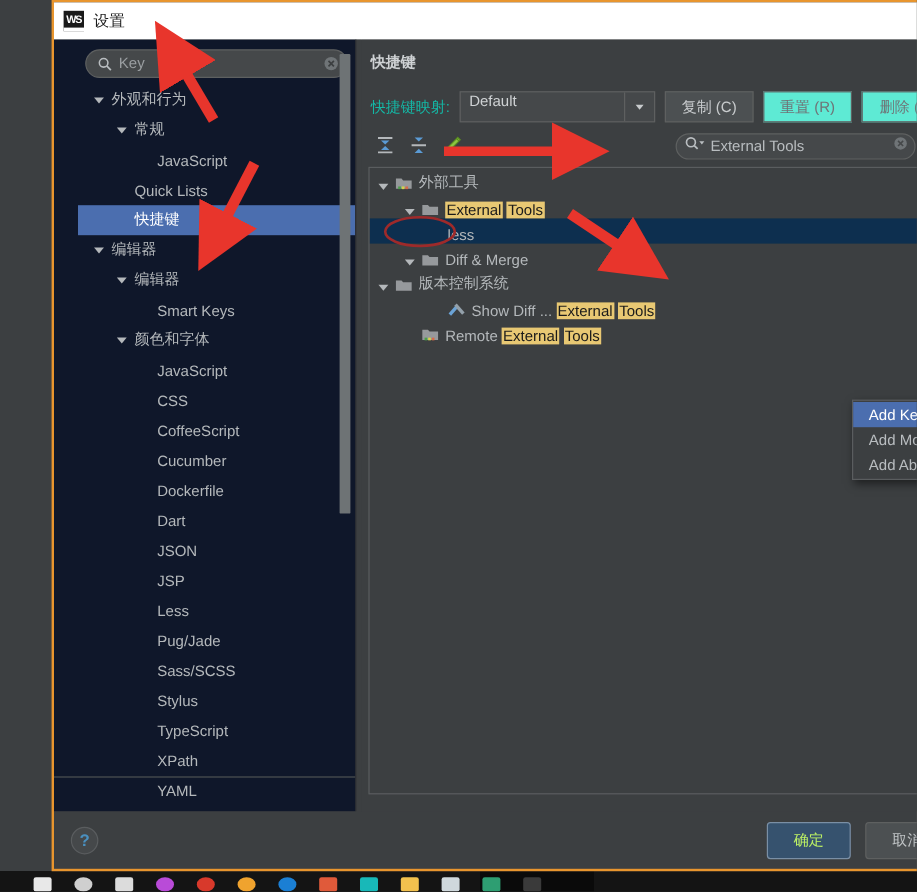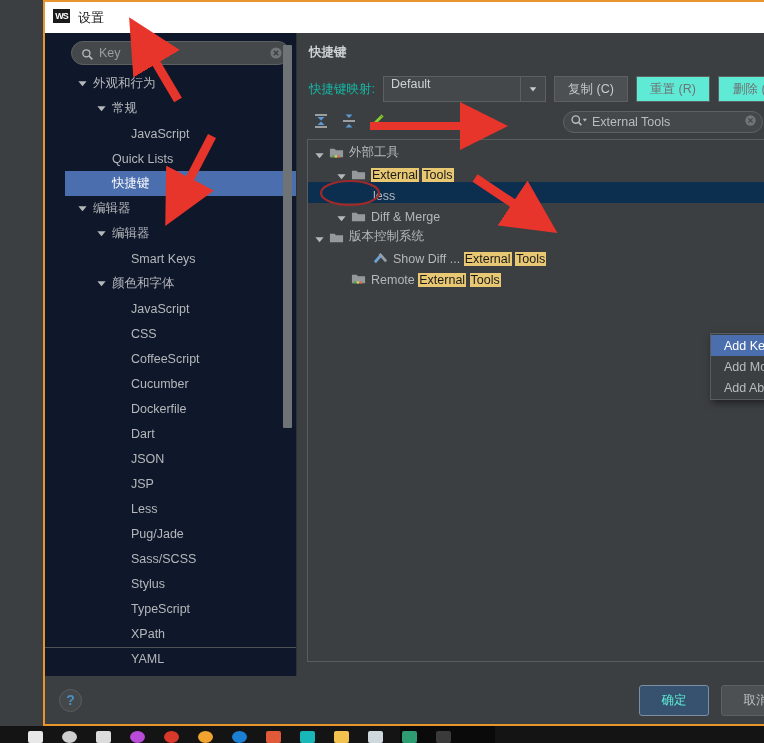--- a/index.html
+++ b/index.html
@@ -133,21 +133,21 @@
     width: 23px; height: 23px; border-radius: 50%; background: #45484a; border: 1px solid #5a5d5f;
     color: #4a90c0; font-size: 14px; font-weight: bold; display: flex; align-items: center;
     justify-content: center; cursor: pointer;
   }
   .bot-right { margin-left: auto; display: flex; gap: 12px; }
   .bbtn {
     height: 31px; min-width: 70px; padding: 0 15px; border-radius: 3px; font-size: 12.5px;
     display: flex; align-items: center; justify-content: center; cursor: pointer;
     font-family: "Liberation Sans", sans-serif;
   }
-  .bbtn.primary { background: #36526e; border: 1px solid #7a8fa5; color: #5eead4; }
+  .bbtn.primary { background: #36526e; border: 1px solid #7a8fa5; color: #bef264; }
   .bbtn.normal { background: #4c5052; border: 1px solid #5e6060; color: #c0c4c6; }
   .bbtn.dis { background: #3f4244; border: 1px solid #525557; color: #73787b; cursor: default; }
 
   
   .anno { position: absolute; pointer-events: none; z-index: 60; }
 </style>
 </head>
 <body>
 
 <div id="root">

